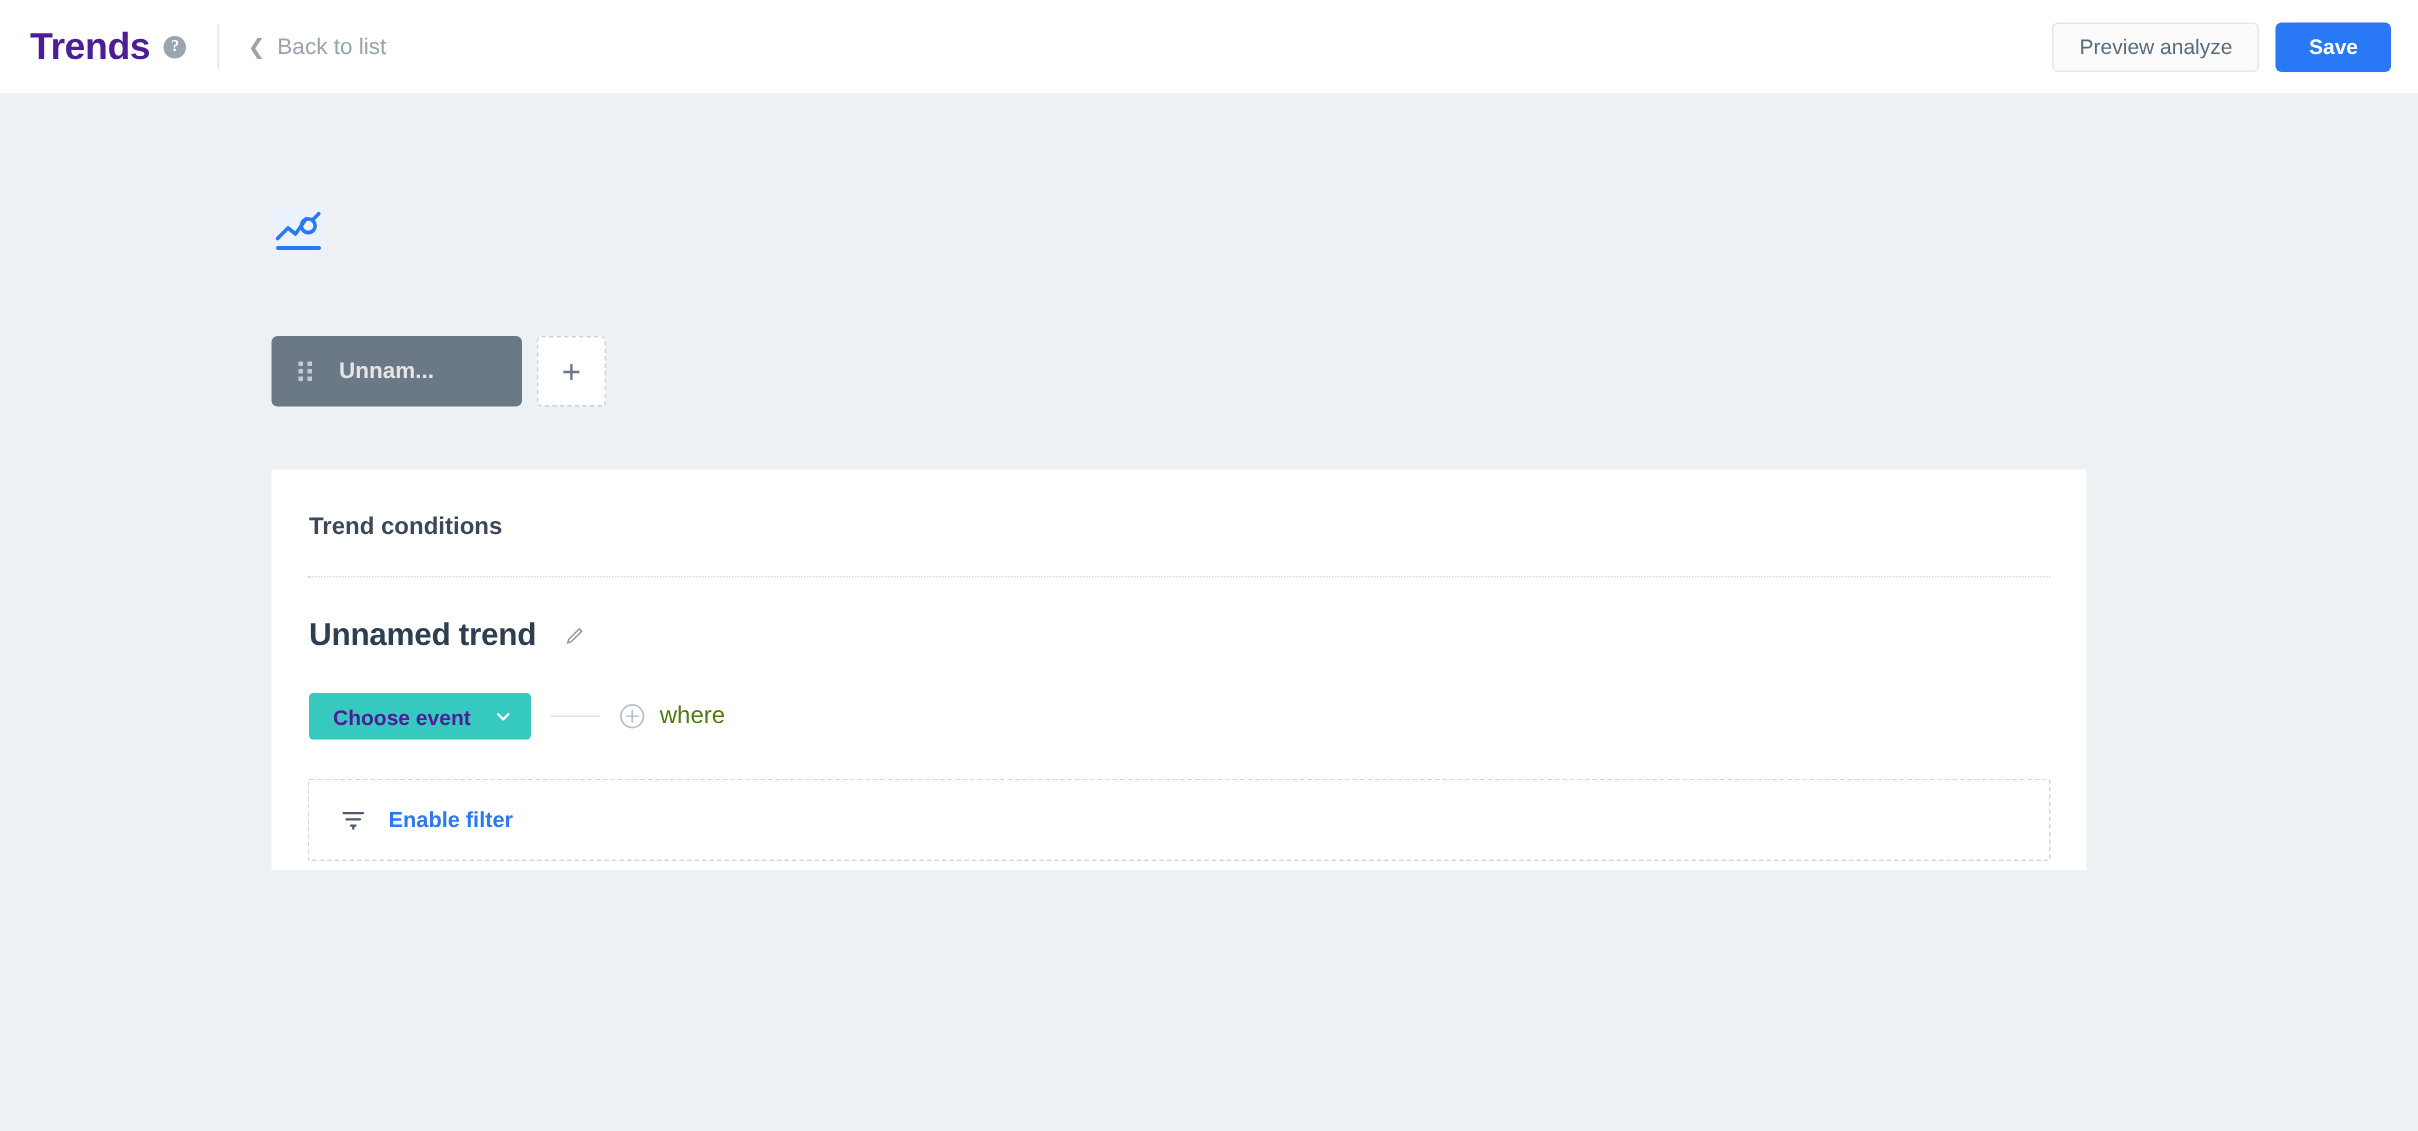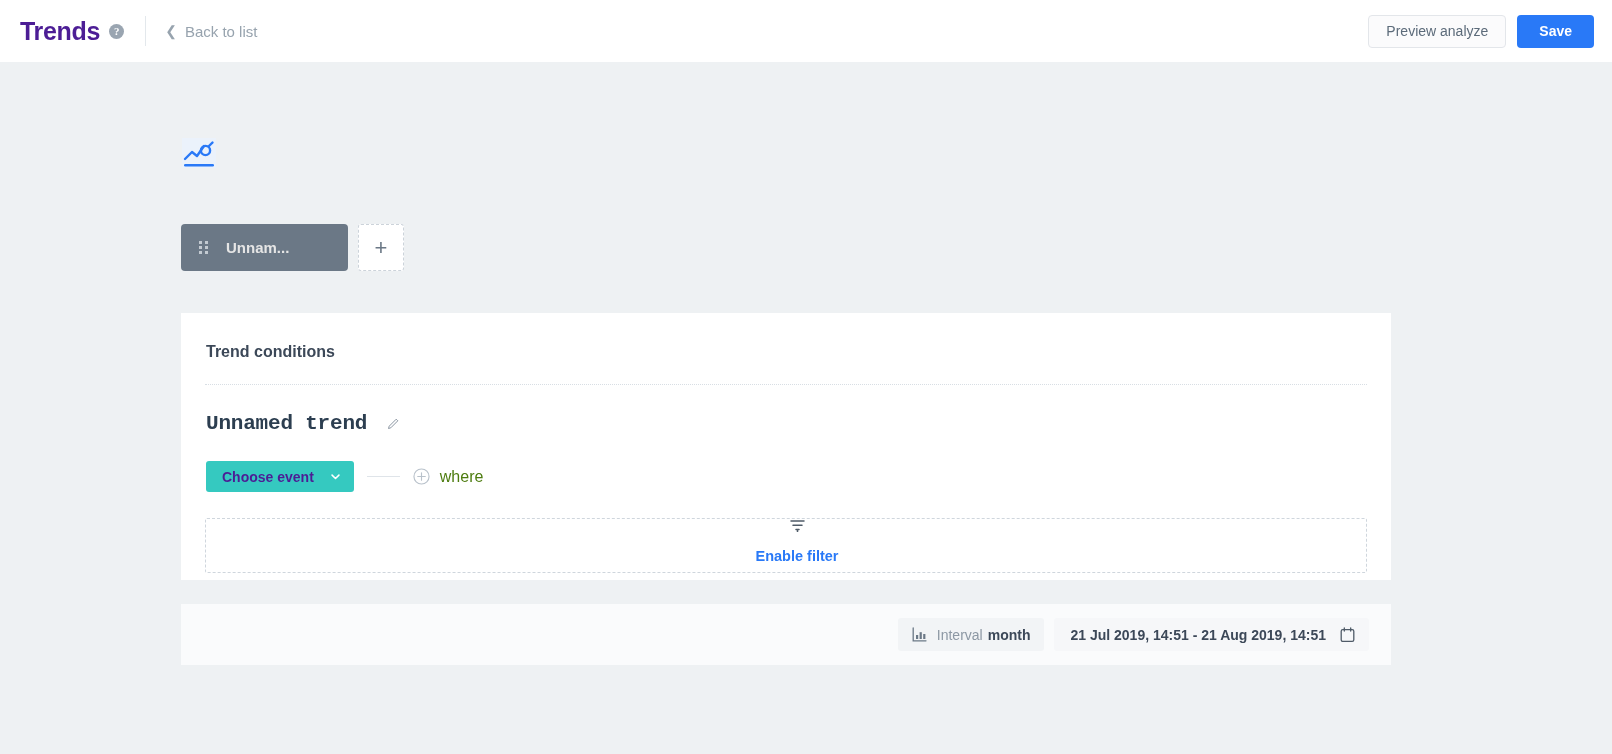--- a/index.html
+++ b/index.html
@@ -267,21 +267,20 @@
     gap: 20px;
     margin-top: 27px;
     padding-left: 1px;
   }
 
   .trend-heading {
     font-size: 21px;
     font-weight: bold;
     color: #2c3e50;
     letter-spacing: -0.2px;
-    font-family: Liberation Mono, monospace;
   }
 
   .event-row {
     display: flex;
     align-items: center;
     margin-top: 26px;
     padding-left: 1px;
   }
 
   .choose-event {
@@ -329,21 +328,20 @@
   .filter-box {
     margin-top: 26px;
     height: 55px;
     border: 1px dashed #cfd6dd;
     border-radius: 2px;
     display: flex;
     align-items: center;
     padding-left: 22px;
     gap: 16px;
     cursor: pointer;
-    flex-direction: column;
   }
 
   .funnel-icon {
     width: 15px;
     height: 13px;
     flex: none;
   }
 
   .enable-filter-label {
     font-size: 14.5px;
@@ -489,34 +487,15 @@
 
       <div class="filter-box">
         <svg class="funnel-icon" viewBox="0 0 15 13">
           <path d="M1 2 L14 2 M3 6.2 L12 6.2 M6 10.4 L9 10.4" stroke="#4f5b68" stroke-width="1.5" stroke-linecap="round"></path>
           <path d="M7.5 11 L7.5 13" stroke="#4f5b68" stroke-width="1.5" stroke-linecap="round"></path>
         </svg>
         <span class="enable-filter-label">Enable filter</span>
       </div>
     </div>
 
-    <div class="bottom-bar">
-      <div class="pill">
-        <svg class="bar-chart-icon" viewBox="0 0 15 15">
-          <path d="M1.2 1 L1.2 13.8 L14 13.8" fill="none" stroke="#6b7886" stroke-width="1.3" stroke-linecap="round"></path>
-          <rect x="4" y="8" width="2.2" height="4" fill="#6b7886"></rect>
-          <rect x="7.6" y="5.2" width="2.2" height="6.8" fill="#6b7886"></rect>
-          <rect x="11.2" y="7" width="2.2" height="5" fill="#6b7886"></rect>
-        </svg>
-        <span class="interval-label">Interval</span>
-        <span class="interval-value">month</span>
-      </div>
-      <div class="pill pill-date">
-        <span class="date-text">21 Jul 2019, 14:51 - 21 Aug 2019, 14:51</span>
-        <svg class="calendar-icon" viewBox="0 0 15 16">
-          <rect x="1.2" y="2.6" width="12.6" height="11.8" rx="1.6" fill="none" stroke="#4f5b68" stroke-width="1.3"></rect>
-          <path d="M4.3 1 L4.3 4 M10.7 1 L10.7 4" stroke="#4f5b68" stroke-width="1.3" stroke-linecap="round"></path>
-        </svg>
-      </div>
-    </div>
 
   </div>
 </div>
 
 </body></html>

